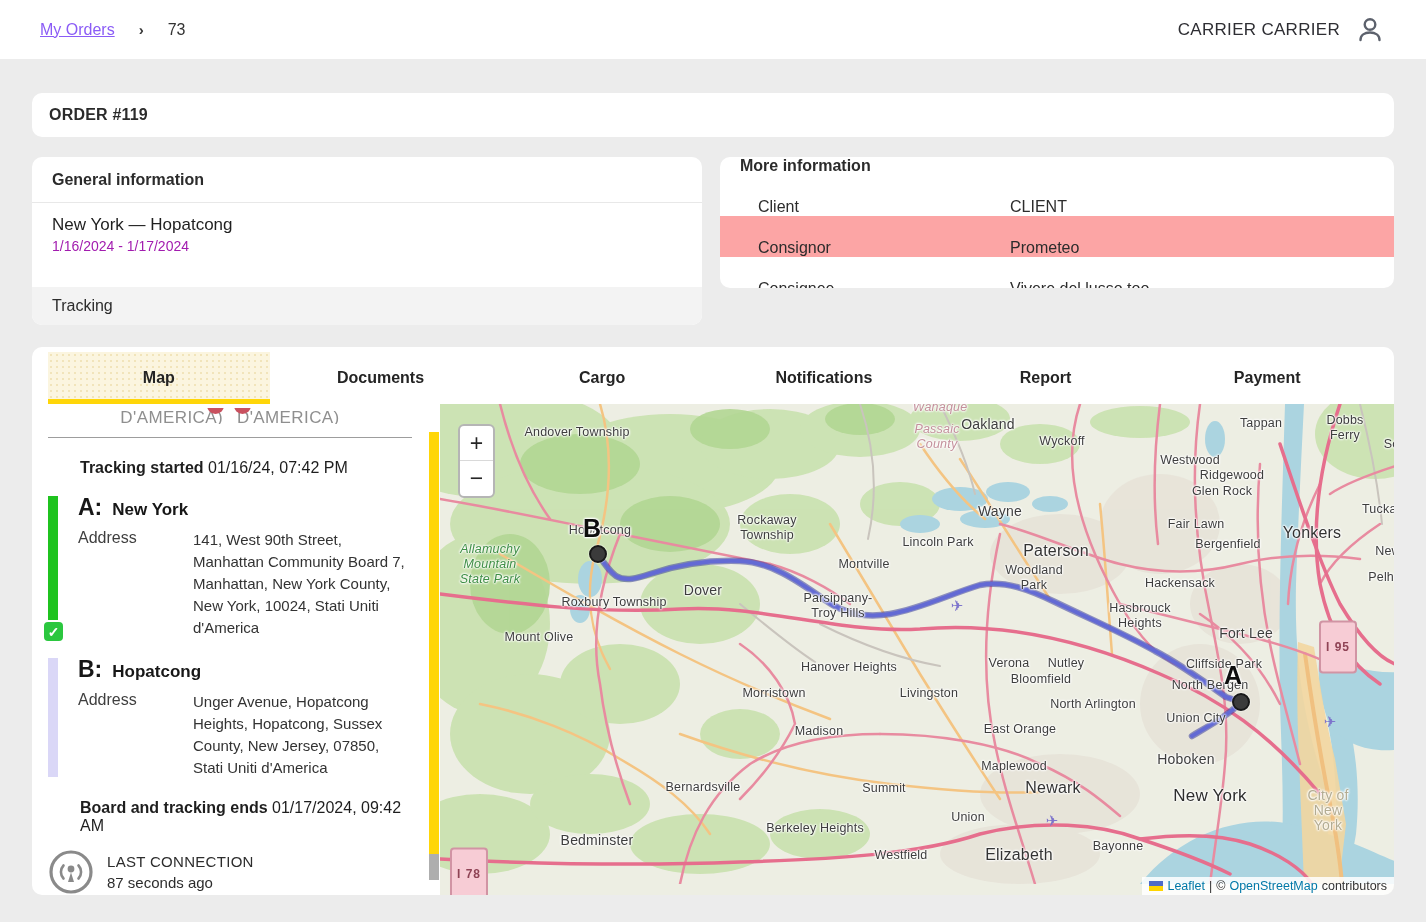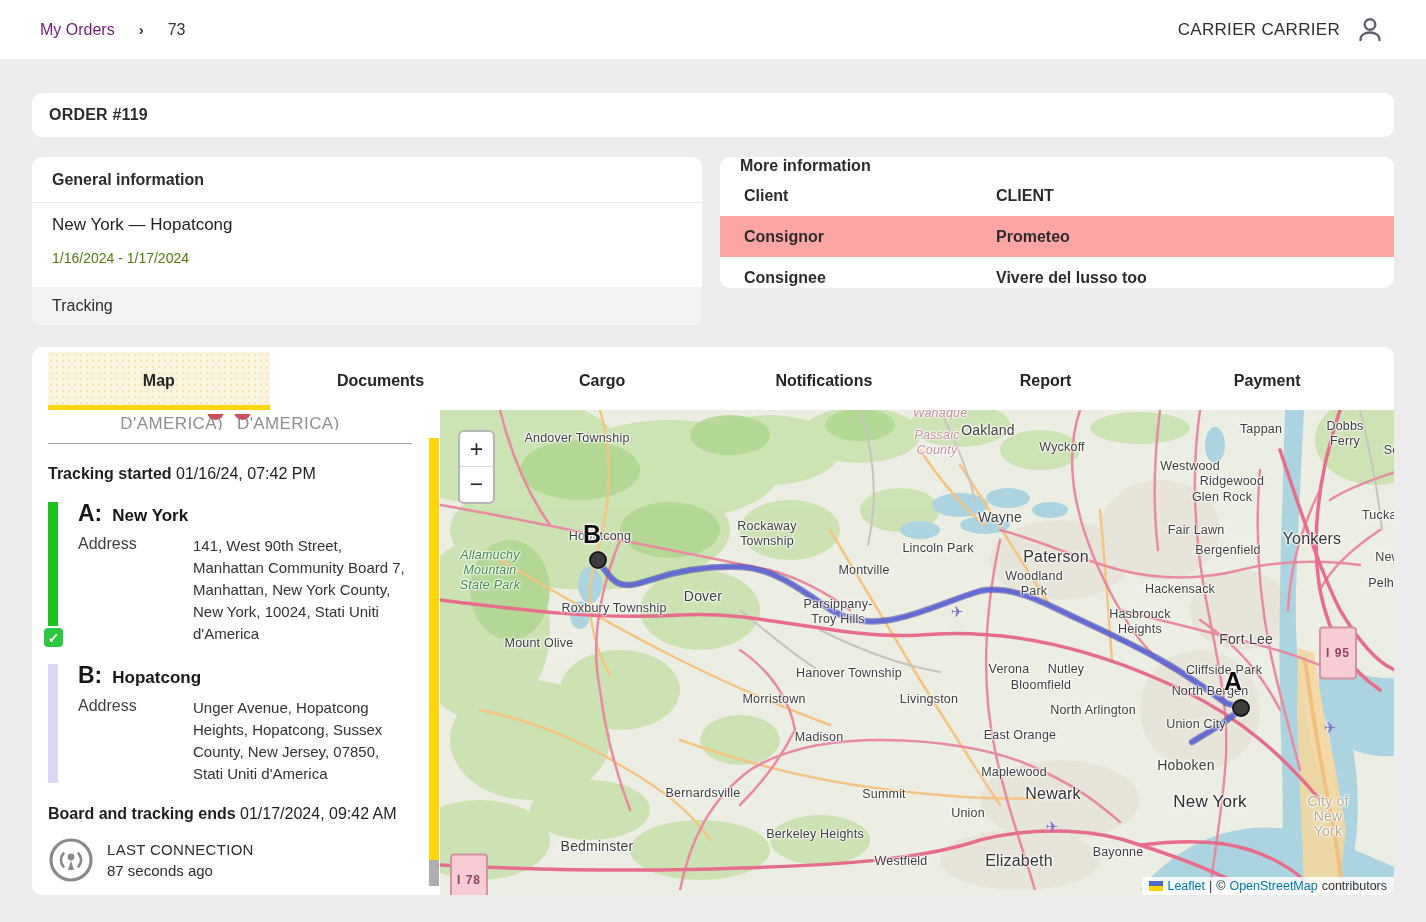--- a/index.html
+++ b/index.html
@@ -2,59 +2,59 @@
 <html><head>
 <meta charset="utf-8">
 <style>
   * { margin:0; padding:0; box-sizing:border-box; }
   html,body { width:1426px; height:922px; overflow:hidden; }
   body { font-family:"Liberation Sans", sans-serif; background:#ececec; color:#2b2b2b; }
 
   
   .topbar { height:59px; background:#fff; display:flex; align-items:center; justify-content:space-between; padding:0 40px; }
   .breadcrumb { display:flex; align-items:center; gap:24px; font-size:16px; }
-  .bc-parent { color:#701a75; cursor:pointer; }
+  .bc-parent { color:#8b5cf6; cursor:pointer;text-decoration:underline; }
   .bc-sep { color:#3a3a3a; font-size:15px; font-weight:bold; }
   .bc-current { color:#333; }
   .userbox { display:flex; align-items:center; gap:14px; }
   .username { font-size:17px; color:#2e2e33; letter-spacing:.3px; }
   .usericon svg { display:block; }
 
   
   .main { padding:0 32px; }
   .card { background:#fff; border-radius:10px; }
   .order-card { margin-top:34px; height:44px; display:flex; align-items:center; padding:0 17px; font-size:16px; font-weight:bold; letter-spacing:.2px; }
   .two-cols { display:flex; gap:18px; margin-top:20px; }
   .gen-card { width:672px; height:168px; overflow:hidden; display:flex; flex-direction:column; }
   .more-card { width:676px; height:131px; overflow:hidden; display:flex; flex-direction:column; }
   .card-title { height:45px; display:flex; align-items:center; padding:0 20px; font-size:16px; font-weight:bold; }
   .hdiv { height:1px; background:#e8e8e8; }
   .gen-body { padding:12px 20px 0 20px; flex:1; }
   .gen-route { font-size:17px; color:#1f1f1f; }
-  .gen-dates { margin-top:15px; font-size:14px; color:#4d7c0f; }
+  .gen-dates { margin-top:3px; font-size:14px; color:#a21caf; }
   .gen-tracking { height:38px; background:#f3f3f3; display:flex; align-items:center; padding:0 20px; font-size:16px; color:#2c2c2c; cursor:pointer; }
-  .info-row { height:41px; display:flex; align-items:center; padding:0 24px; font-size:16px;font-weight:bold; }
+  .info-row { height:41px; display:flex; align-items:flex-end; padding:0 38px; font-size:16px; }
   .info-row.alt { background:#fca5a5; }
   .info-label { width:252px; color:#2c2c2c; }
   .info-value { color:#2c2c2c; }
 
   
   .tabs-card { margin-top:22px; height:548px; overflow:hidden; display:flex; flex-direction:column; }
   .tabs { display:flex; margin:5px 16px 0 16px; height:58px; }
   .tab { flex:1; display:flex; align-items:center; justify-content:center; font-size:16px; font-weight:bold; color:#242424; position:relative; cursor:pointer; }
   .tab.active { background:#fbf5df; background-image:radial-gradient(#f1e4ba 1px, transparent 1px); background-size:6px 6px; }
   .tab.active::after { content:""; position:absolute; left:0; right:0; bottom:0; height:5px; background:#ffd608; }
 
   .content { flex:1; display:flex; position:relative; }
   
   .panel { width:396px; padding:4px 16px 0 16px; position:relative; overflow:hidden; font-size:15px; }
   .clip-row { height:16px; display:flex; justify-content:center; color:#8f8f8f; font-size:17px; letter-spacing:.4px; position:relative; overflow:hidden;gap:14px; }
   .red-dot { position:absolute; top:-3px; width:17px; height:9px; border-radius:0 0 9px 9px; background:#c9515f; }
   .panel-div { height:1px; background:#9d9d9d; margin-top:13px; }
-  .line-bold { margin-top:21px; font-size:16px; color:#1e1e1e; }
+  .line-bold { margin-top:21px; font-size:16px; color:#1e1e1e;margin-left:32px; }
   .line-bold b { font-weight:bold; }
   .stop { position:relative; padding-left:30px; margin-top:17px; }
   .stop-bar { position:absolute; left:0; top:2px; bottom:2px; width:10px; }
   .stop-head { display:flex; align-items:baseline; gap:10px; margin-top:3px; }
   .stop-letter { font-size:23px; font-weight:bold; color:#171717; }
   .stop-name { font-size:17px; font-weight:bold; color:#171717; }
   .stop-addr { display:flex; margin-top:8px; }
   .addr-label { width:116px; color:#3f3f3f; font-size:16px; }
   .addr-value { width:221px; color:#333; line-height:22px; font-size:15px; }
   .check-badge { position:absolute; left:-6px; bottom:-4px; width:23px; height:23px; border-radius:6px; background:#2bc73f; border:2px solid #fff; color:#fff; font-size:14px; font-weight:bold; display:flex; align-items:center; justify-content:center; }
@@ -362,40 +362,40 @@
             <span class="lbl" style="left: 950px; top: 105px;">Tuckahoe</span>
             <span class="lbl" style="left: 740px; top: 179px;">Hackensack</span>
             <span class="lbl" style="left: 594px; top: 174px;">Woodland
 Park</span>
             <span class="lbl" style="left: 700px; top: 212px;">Hasbrouck
 Heights</span>
             <span class="lbl md" style="left: 806px; top: 229px;">Fort Lee</span>
             <span class="lbl" style="left: 398px; top: 202px;">Parsippany-
 Troy Hills</span>
             <span class="lbl" style="left: 569px; top: 259px;">Verona</span>
-            <span class="lbl" style="left: 409px; top: 263px;">Hanover Township</span>
+            <span class="lbl" style="left: 409px; top: 263px;">Hanover Heights</span>
             <span class="lbl" style="left: 626px; top: 259px;">Nutley</span>
             <span class="lbl" style="left: 601px; top: 275px;">Bloomfield</span>
             <span class="lbl" style="left: 784px; top: 260px;">Cliffside Park</span>
             <span class="lbl" style="left: 770px; top: 281px;">North Bergen</span>
             <span class="lbl" style="left: 334px; top: 289px;">Morristown</span>
             <span class="lbl" style="left: 489px; top: 289px;">Livingston</span>
             <span class="lbl" style="left: 653px; top: 300px;">North Arlington</span>
             <span class="lbl" style="left: 379px; top: 327px;">Madison</span>
             <span class="lbl" style="left: 580px; top: 325px;">East Orange</span>
             <span class="lbl" style="left: 756px; top: 314px;">Union City</span>
             <span class="lbl md" style="left: 746px; top: 355px;">Hoboken</span>
             <span class="lbl" style="left: 574px; top: 362px;">Maplewood</span>
             <span class="lbl lg" style="left: 613px; top: 383px;">Newark</span>
             <span class="lbl xl" style="left: 770px; top: 391px;">New York</span>
             <span class="lbl faded" style="left: 888px; top: 406px;">City of New
 York</span>
             <span class="lbl" style="left: 263px; top: 383px;">Bernardsville</span>
             <span class="lbl" style="left: 444px; top: 384px;">Summit</span>
-            <span class="lbl" style="left: 528px; top: 403px; text-align: center;">Union</span>
+            <span class="lbl" style="left: 528px; top: 413px; text-align: center;">Union</span>
             <span class="lbl" style="left: 375px; top: 424px;">Berkeley Heights</span>
             <span class="lbl" style="left: 461px; top: 451px;">Westfield</span>
             <span class="lbl lg" style="left: 579px; top: 450px;">Elizabeth</span>
             <span class="lbl" style="left: 678px; top: 442px;">Bayonne</span>
             <span class="lbl md" style="left: 157px; top: 436px;">Bedminster</span>
             <span class="lbl" style="left: 821px; top: 19px;">Tappan</span>
             <span class="lbl" style="left: 905px; top: 24px;">Dobbs Ferry</span>
             <span class="lbl" style="left: 957px; top: 40px;">Scar</span>
             <span class="lbl" style="left: 948px; top: 147px;">New</span>
             <span class="lbl" style="left: 950px; top: 173px;">Pelham</span>

